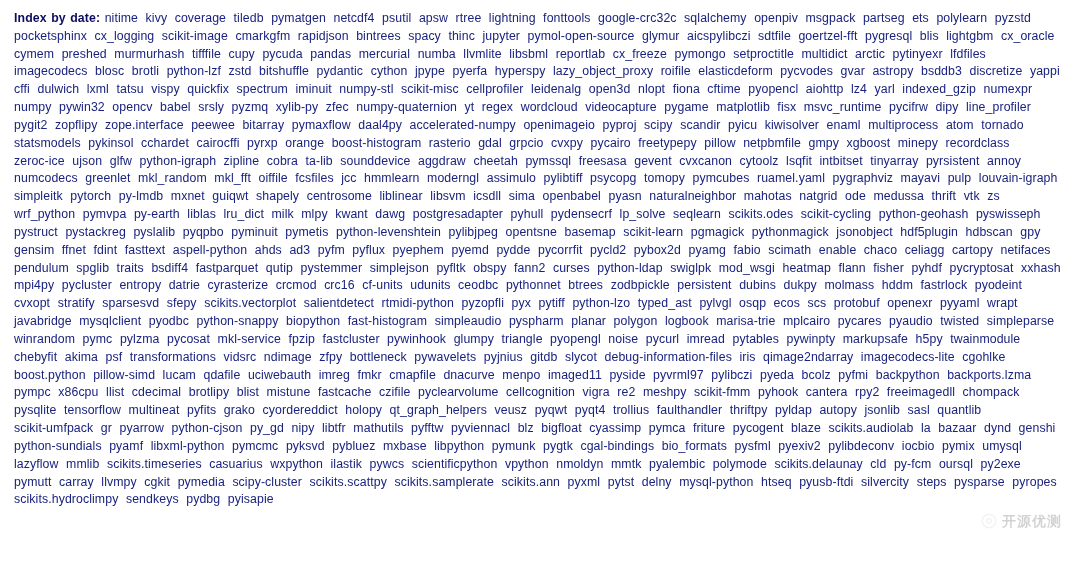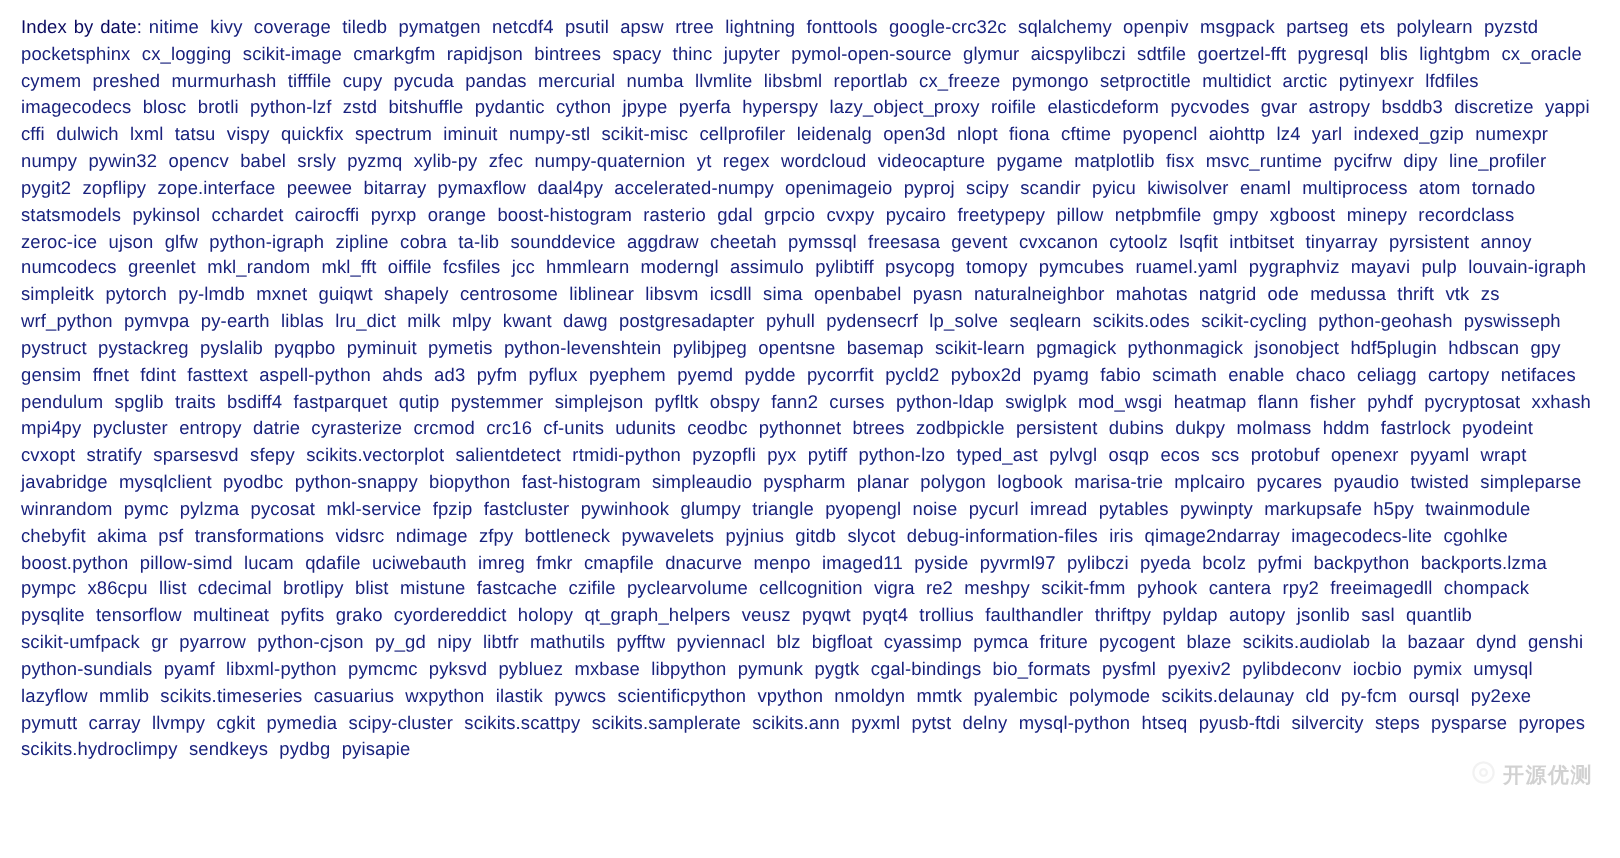--- a/index.html
+++ b/index.html
@@ -17,21 +17,21 @@
     height: 572px;
     padding: 10px 14px 10px 14px;
     line-height: 1.45;
     font-size: 12.3px;
     word-spacing: 1px;
     letter-spacing: 0.1px;
     color: #1a237e;
     position: relative;
   }
   .heading {
-    font-weight: 400;
+    font-weight: 700;
     color: #0b0b60;
     display: inline;
   }
   .pkg {
     color: #1a237e;
     display: inline;
     padding-right: 3px;
     cursor: pointer;
     white-space: nowrap;
   }
@@ -40,20 +40,21 @@
     right: 18px;
     bottom: 36px;
     width: 120px;
     height: 30px;
     color: rgba(0,0,0,0.18);
     font-size: 14px;
     font-weight: 600;
     letter-spacing: 1px;
     pointer-events: none;
     display: flex;
+    align-items: center;
     justify-content: flex-end;
     text-shadow: 0 0 2px rgba(255,255,255,0.4);
   }
   .watermark svg { margin-right: 4px; opacity:0.2; }
 </style>
 </head>
 <body>
 
 <div class="page">
   <span class="heading">Index by date:</span>

